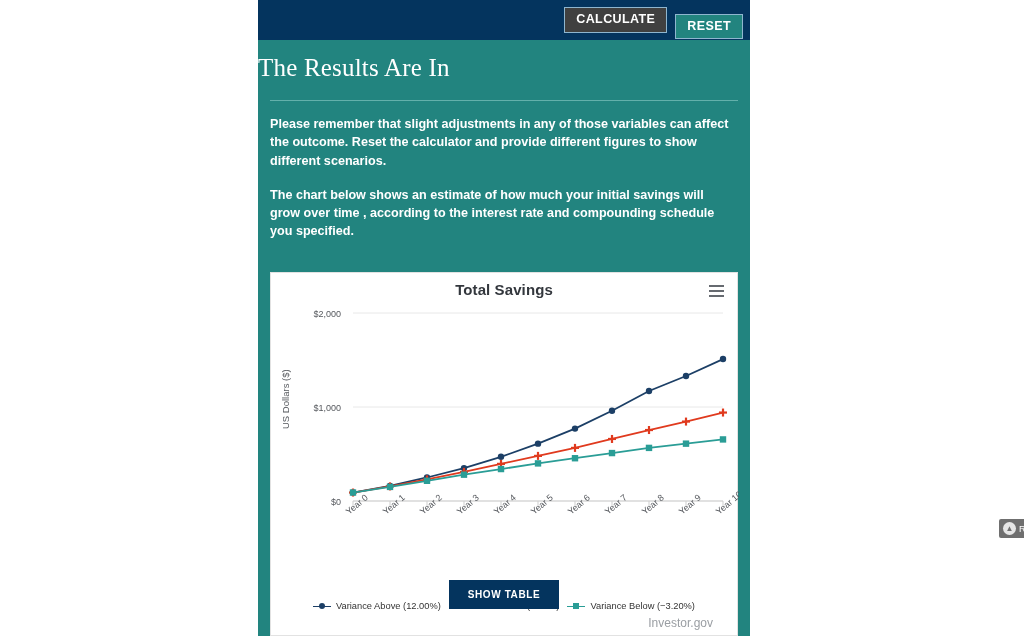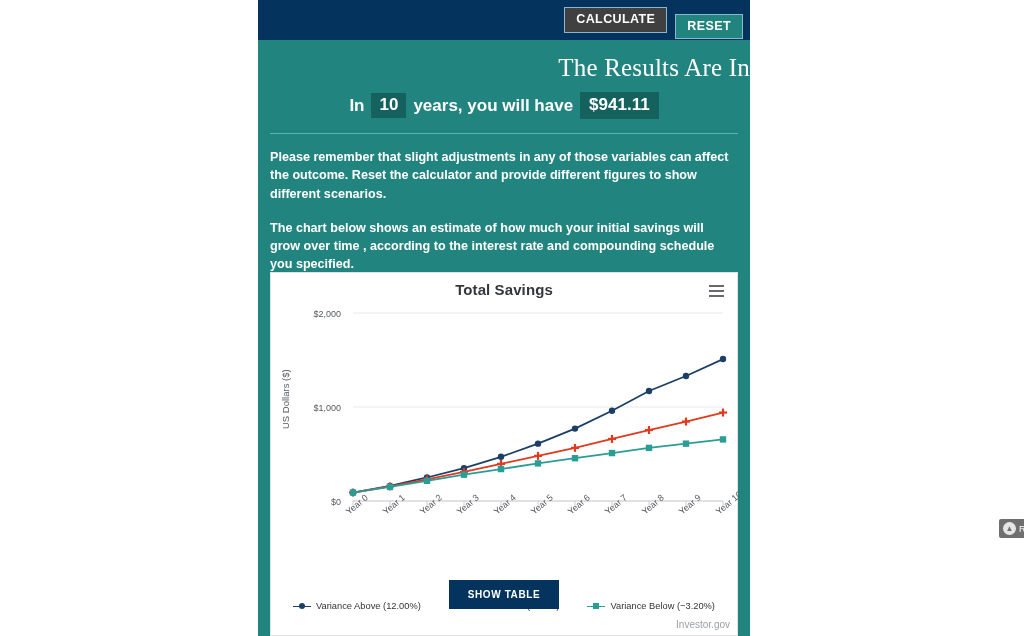--- a/index.html
+++ b/index.html
@@ -12,21 +12,21 @@
   
   .panel{position:absolute;left:258px;top:0;width:492px;height:636px;background:#22847f;}
   .topbar{height:40px;background:#04345e;display:flex;align-items:center;justify-content:flex-end;padding-right:7px;box-sizing:border-box;}
   .btn{
     font-family:"Liberation Sans", sans-serif;font-weight:bold;font-size:12.5px;letter-spacing:.4px;
     color:#ffffff;border:1px solid #8fb6cf;padding:5px 11px 6px;margin-left:8px;cursor:pointer;line-height:1;
   }
   .btn.calc{background:#404040;}
   .btn.reset{background:#22847f;margin-top:13px;}
 
-  .results{padding:14px 0 0 0;text-align:right;}
+  .results{padding:14px 0 0 0;text-align:left;}
   .results h1{
     font-family:"Liberation Serif", serif;font-weight:normal;color:#ffffff;
     font-size:25px;margin:0;padding:0 0 4px;letter-spacing:.2px;
   }
   .subline{
     font-size:17px;font-weight:bold;color:#ffffff;display:flex;align-items:center;
     justify-content:center;gap:7px;padding:6px 0 0;
   }
   .chip{background:#15615e;padding:2px 8px 3px;display:inline-block;}
   .chip.amount{font-size:17px;padding:3px 9px 4px;}
@@ -48,28 +48,28 @@
   }
   .hamburger{position:absolute;right:13px;top:12px;width:15px;cursor:pointer;}
   .hamburger i{display:block;height:2px;background:#666a70;margin-bottom:3px;}
 
   .plot{position:absolute;left:0;top:28px;width:468px;height:230px;}
   .ylabel{
     position:absolute;left:9px;top:128px;transform:rotate(-90deg);transform-origin:left top;
     font-size:9.5px;color:#55585d;white-space:nowrap;
   }
   .legend{
-    position:absolute;left:0;right:0;bottom:24px;display:flex;justify-content:center;gap:28px;
+    position:absolute;left:0;right:0;bottom:24px;display:flex;justify-content:center;gap:8px;
     font-size:9.3px;color:#333;
   }
   .legend .item{display:flex;align-items:center;gap:5px;cursor:pointer;}
   .legend .swatch{width:18px;height:9px;position:relative;}
   .legend .swatch .ln{position:absolute;left:0;top:4px;width:18px;height:1.6px;}
   .legend .swatch .mk{position:absolute;left:6px;top:1.5px;width:6px;height:6px;}
-  .credit{position:absolute;right:7px;bottom:5px;font-size:10px;color:#9a9ea3;}
+  .credit{position:absolute;right:24px;bottom:5px;font-size:12px;color:#9a9ea3;}
 
   .showtable-wrap{position:absolute;left:0;right:0;top:580px;text-align:center;}
   .showtable{
     display:inline-block;background:#04345e;color:#ffffff;font-weight:bold;font-size:10px;
     letter-spacing:.6px;padding:9px 19px;cursor:pointer;border:0;font-family:"Liberation Sans",sans-serif;
   }
 
   
   .feedback{
     position:absolute;left:999px;top:519px;height:19px;background:#6f6f6f;color:#fff;
@@ -88,26 +88,20 @@
 
   <div class="panel">
 
     <div class="topbar">
       <button class="btn calc">CALCULATE</button>
       <button class="btn reset">RESET</button>
     </div>
 
     <div class="results">
       <h1>The Results Are In</h1>
-      <div class="subline">
-        <span>In</span>
-        <span class="chip">10</span>
-        <span>years, you will have</span>
-        <span class="chip amount">$941.11</span>
-      </div>
     </div>
 
     <div class="rule"></div>
 
     <div class="copy">
       <p>Please remember that slight adjustments in any of those variables can affect the outcome. Reset the calculator and provide different figures to show different scenarios.</p>
       <p>The chart below shows an estimate of how much your initial savings will grow over time , according to the interest rate and compounding schedule you specified.</p>
     </div>
 
     <div class="chartcard">

